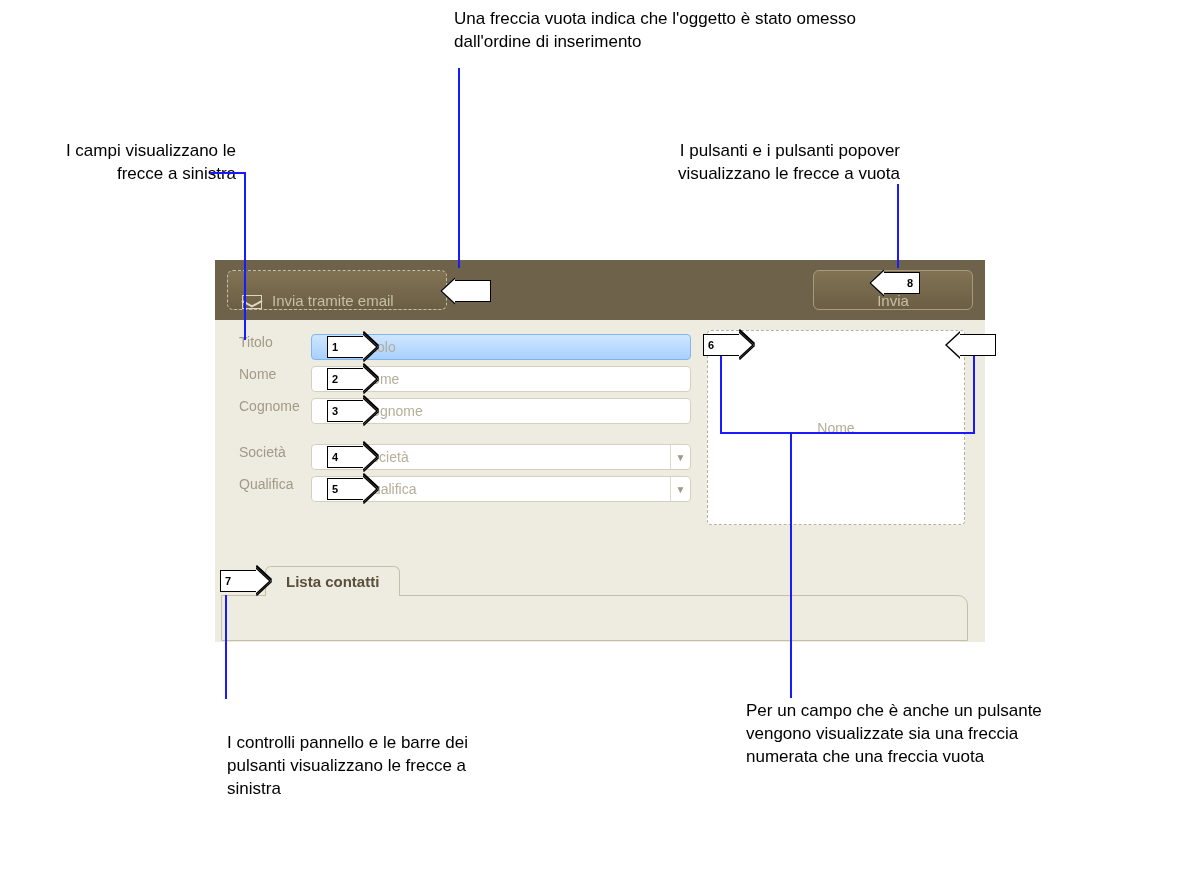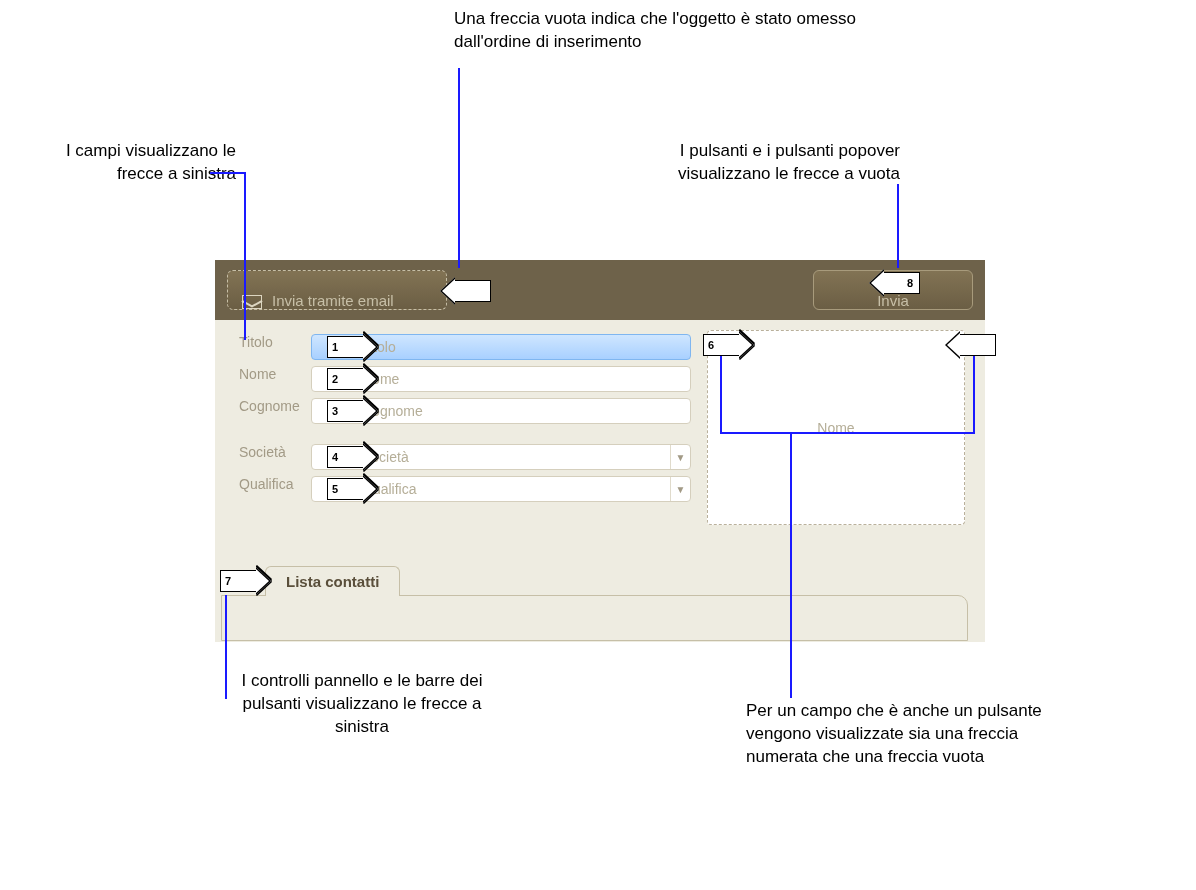--- a/index.html
+++ b/index.html
@@ -273,21 +273,21 @@
     border-right: 13px solid #fff;
     z-index: 1;
   }
 </style>
 </head>
 <body>
 
 <div class="callout" style="left:454px; top:8px; width:420px;">Una freccia vuota indica che l'oggetto è stato omesso dall'ordine di inserimento</div>
 <div class="callout" style="left:26px; top:140px; width:210px; text-align:right;">I campi visualizzano le frecce a sinistra</div>
 <div class="callout" style="left:600px; top:140px; width:300px; text-align:right;">I pulsanti e i pulsanti popover visualizzano le frecce a vuota</div>
-<div class="callout" style="left:227px; top:670px; width:270px;text-align:center;">I controlli pannello e le barre dei pulsanti visualizzano le frecce a sinistra</div>
+<div class="callout" style="left:227px; top:732px; width:270px;">I controlli pannello e le barre dei pulsanti visualizzano le frecce a sinistra</div>
 <div class="callout" style="left:746px; top:700px; width:320px;">Per un campo che è anche un pulsante vengono visualizzate sia una freccia numerata che una freccia vuota</div>
 
 <div class="callout-line v" style="left:458px; top:68px; height:200px;"></div>
 
 <div class="callout-line h" style="left:210px; top:172px; width:35px;"></div>
 <div class="callout-line v" style="left:244px; top:172px; height:168px;"></div>
 
 <div class="callout-line v" style="left:897px; top:184px; height:84px;"></div>
 
 <div class="callout-line v" style="left:225px; top:595px; height:104px;"></div>

